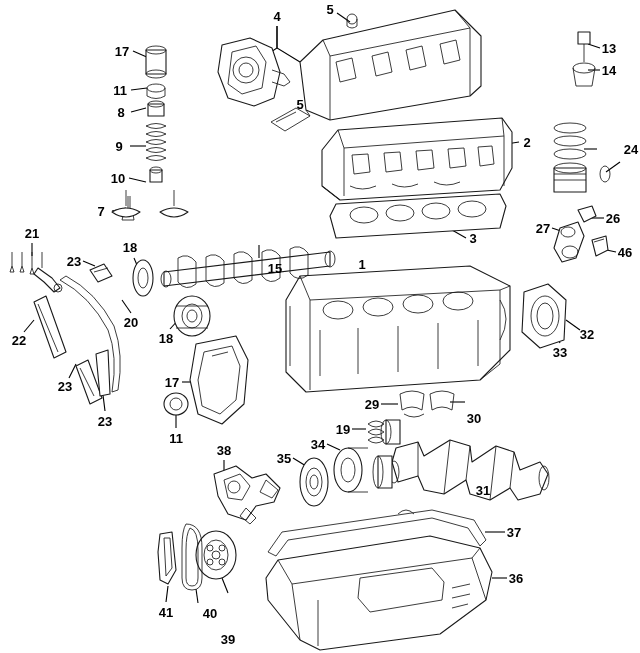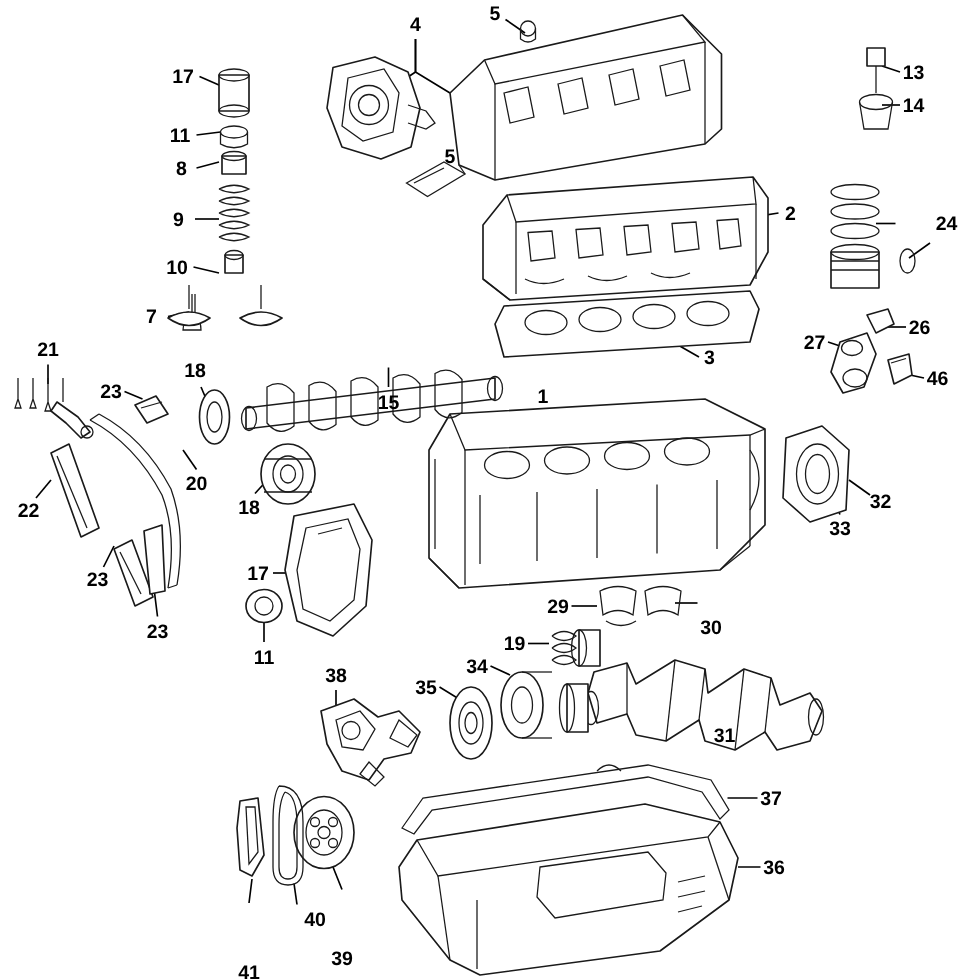--- a/index.html
+++ b/index.html
@@ -363,21 +363,21 @@
   <div class="callout" style="left:330px; top:9px;">5</div>
   <div class="callout" style="left:300px; top:104px;">5</div>
   <div class="callout" style="left:101px; top:211px;">7</div>
   <div class="callout" style="left:121px; top:112px;">8</div>
   <div class="callout" style="left:119px; top:146px;">9</div>
   <div class="callout" style="left:118px; top:178px;">10</div>
   <div class="callout" style="left:120px; top:90px;">11</div>
   <div class="callout" style="left:122px; top:51px;">17</div>
   <div class="callout" style="left:609px; top:48px;">13</div>
   <div class="callout" style="left:609px; top:70px;">14</div>
-  <div class="callout" style="left:259px; top:268px;">15</div>
+  <div class="callout" style="left:275px; top:268px;">15</div>
   <div class="callout" style="left:176px; top:438px;">11</div>
   <div class="callout" style="left:172px; top:382px;">17</div>
   <div class="callout" style="left:130px; top:247px;">18</div>
   <div class="callout" style="left:166px; top:338px;">18</div>
   <div class="callout" style="left:343px; top:429px;text-align:center;">19</div>
   <div class="callout" style="left:131px; top:322px;">20</div>
   <div class="callout" style="left:32px;  top:233px;">21</div>
   <div class="callout" style="left:19px;  top:340px;">22</div>
   <div class="callout" style="left:74px;  top:261px;">23</div>
   <div class="callout" style="left:65px;  top:386px;">23</div>
@@ -392,15 +392,15 @@
   <div class="callout" style="left:483px; top:490px;">31</div>
   <div class="callout" style="left:587px; top:334px;">32</div>
   <div class="callout" style="left:560px; top:352px;">33</div>
   <div class="callout" style="left:318px; top:444px;">34</div>
   <div class="callout" style="left:284px; top:458px;">35</div>
   <div class="callout" style="left:516px; top:578px;">36</div>
   <div class="callout" style="left:514px; top:532px;">37</div>
   <div class="callout" style="left:224px; top:450px;">38</div>
   <div class="callout" style="left:228px; top:603px;margin-top:36px;">39</div>
   <div class="callout" style="left:210px; top:613px;">40</div>
-  <div class="callout" style="left:166px; top:612px;margin-top:36px;">41</div>
+  <div class="callout" style="left:166px; top:612px;">41</div>
 
 </div>
 
 </body></html>

